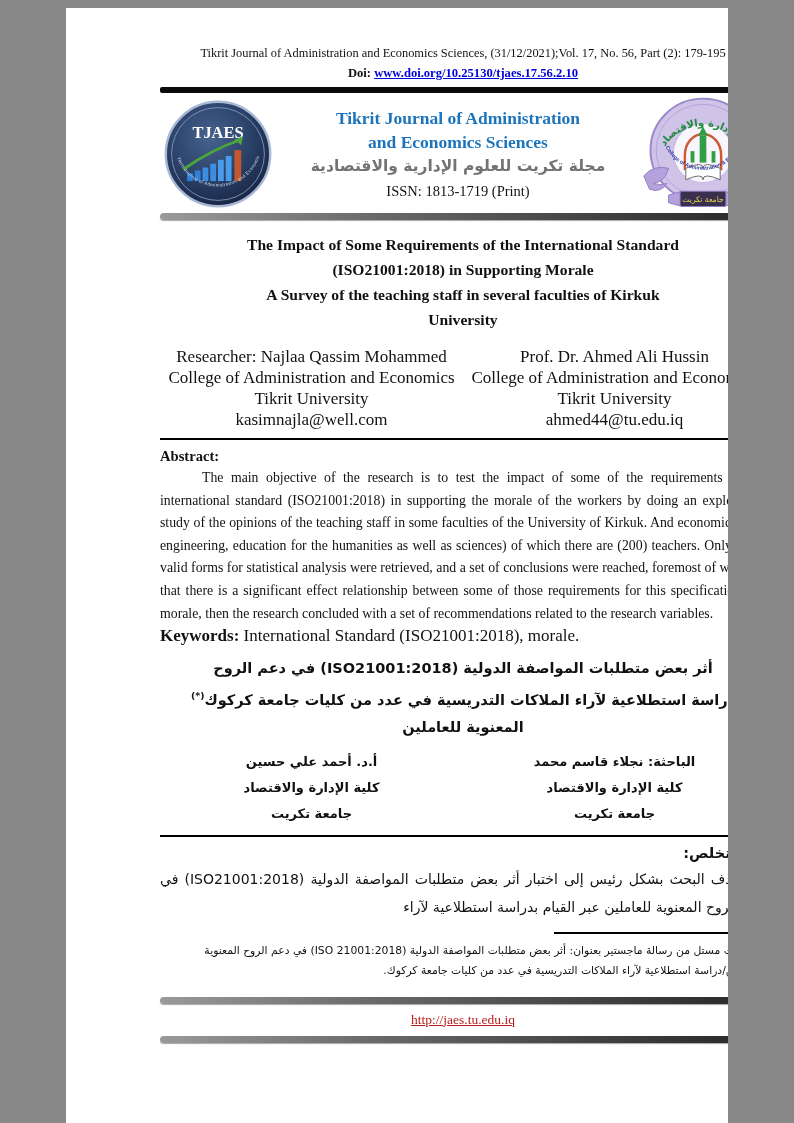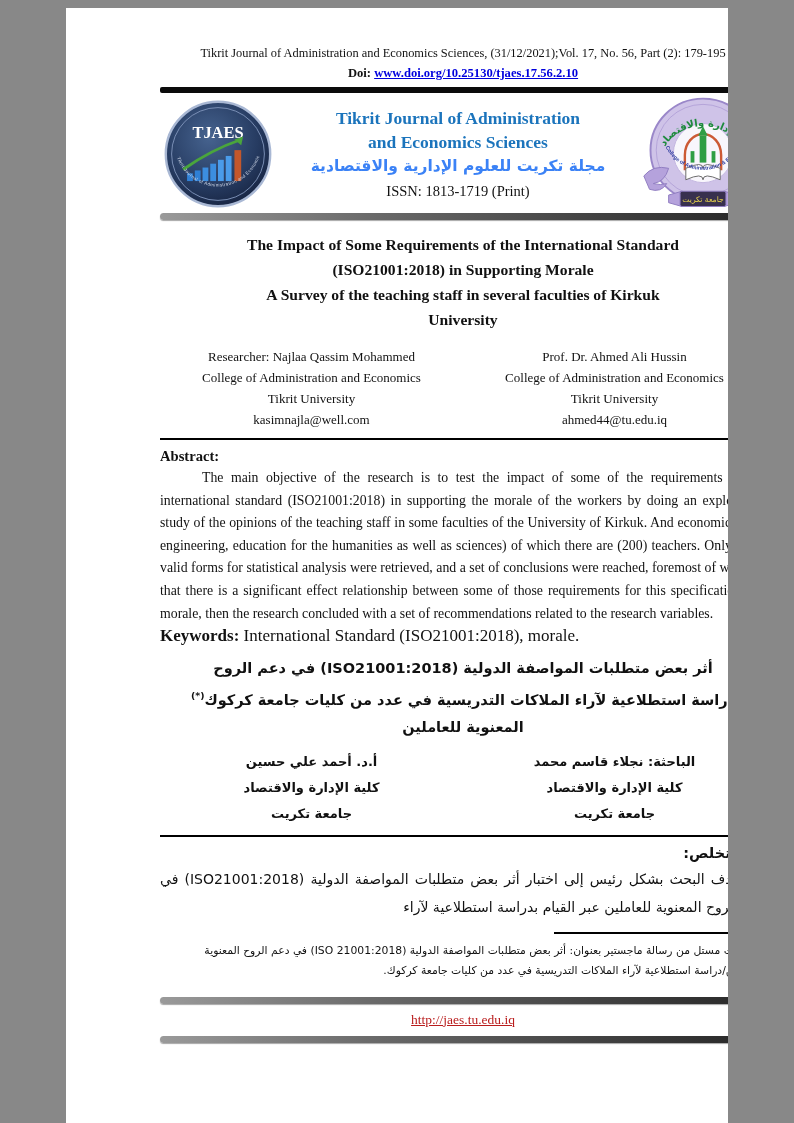--- a/index.html
+++ b/index.html
@@ -13,32 +13,32 @@
   .content{width:606px;}
   
   .cite-line{font-size:12.4px;text-align:center;line-height:15px;}
   .doi-line{font-size:12.6px;text-align:center;line-height:16px;margin-top:4px;font-weight:bold;}
   .doi-link{color:#0000dd;text-decoration:underline;cursor:pointer;}
   .black-bar{height:6px;background:#0b0b0b;border-radius:2px;margin-top:6px;}
   
   .jheader{display:flex;align-items:center;justify-content:space-between;margin-top:5px;height:112px;}
   .jtitle{flex:1;text-align:center;padding:0 6px;}
   .jtitle .en{color:#1b74bc;font-weight:bold;font-size:17.5px;line-height:24px;}
-  .jtitle .ar{color:#3b82f6;font-weight:bold;font-size:15.5px;line-height:24px;
+  .jtitle .ar{color:#737373;font-weight:bold;font-size:15.5px;line-height:24px;
       font-family:"DejaVu Sans",sans-serif;direction:rtl;}
   .jtitle .issn{font-size:14.5px;line-height:22px;margin-top:2px;}
   .bar3d{height:7px;border-radius:4px;margin-top:3px;
     background:linear-gradient(90deg,#9a9a9a 0%,#6a6a6a 35%,#444 70%,#262626 100%);
     box-shadow:0 1px 1px rgba(0,0,0,.35);}
   
   .art-title{margin-top:12px;text-align:center;font-weight:bold;font-size:15.6px;line-height:25px;}
   .art-title div{white-space:nowrap;}
   
   .authors{display:flex;margin-top:14px;}
-  .authors .col{flex:1;text-align:center;font-size:13px;line-height:21px;}
+  .authors .col{flex:1;text-align:center;font-size:17px;line-height:21px;}
   .rule{border-top:2px solid #000;margin-top:8px;}
   
   .abs-head{font-weight:bold;font-size:14.6px;margin-top:6px;line-height:20px;}
   .abs-body{font-size:13.8px;line-height:22.6px;text-align:justify;text-indent:42px;margin-top:1px;}
   .kw-line{font-size:17px;line-height:22px;}
   .kw-line b{font-weight:bold;}
   
   .ar-block{direction:rtl;font-family:"DejaVu Sans",sans-serif;}
   .ar-title{margin-top:8px;text-align:center;font-weight:bold;font-size:14.5px;line-height:27px;}
   .ar-title div{white-space:nowrap;}

